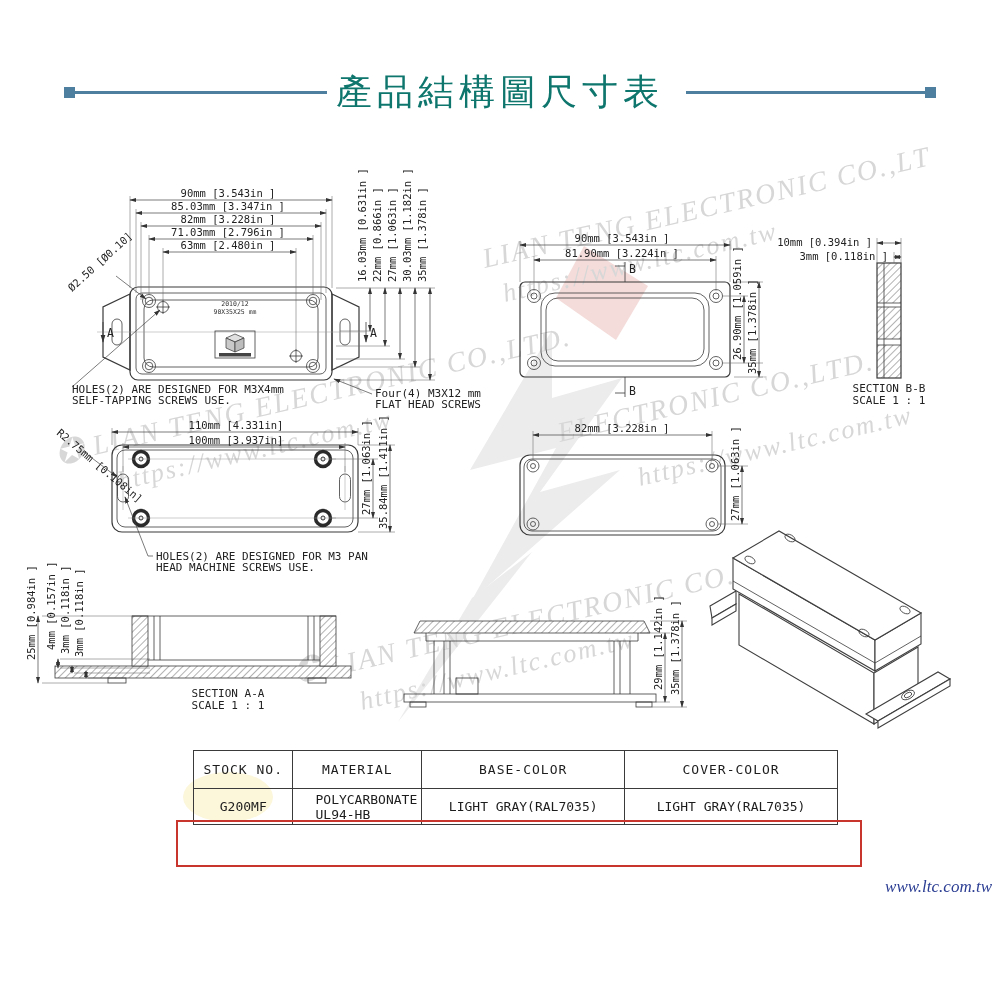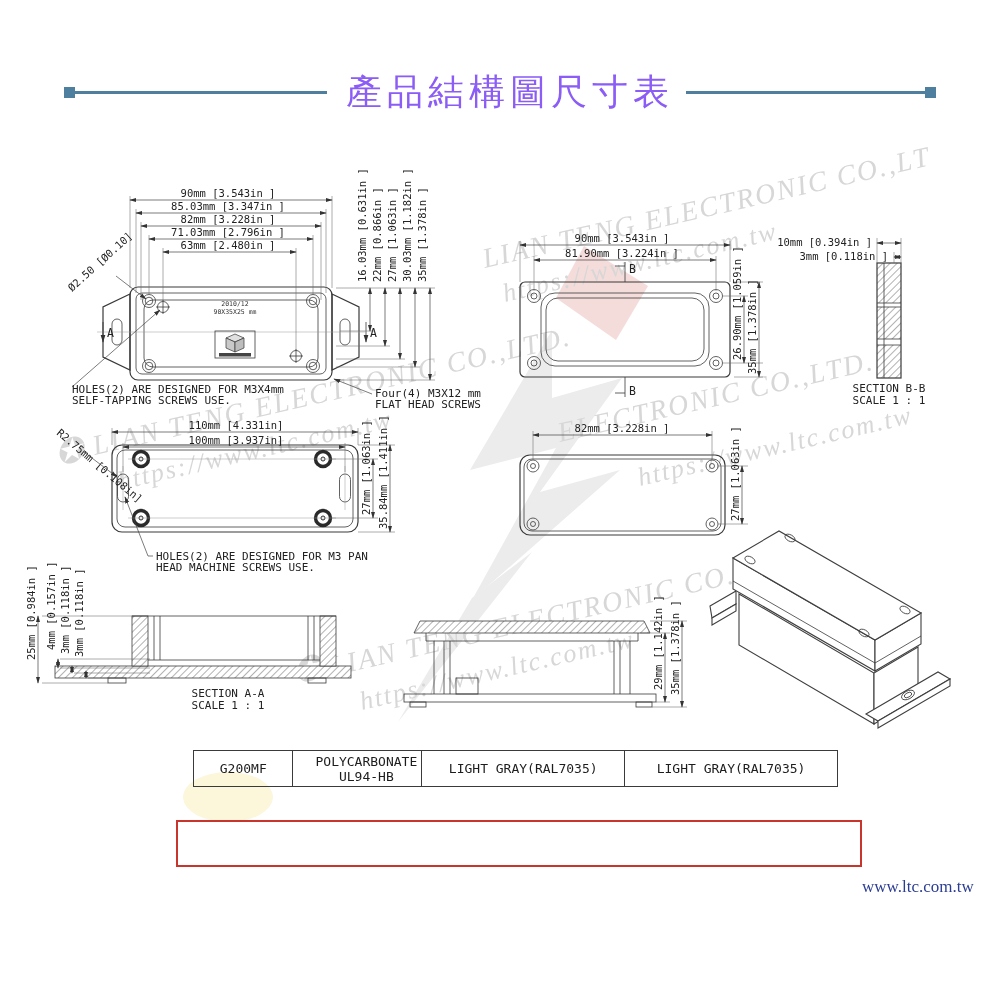--- a/index.html
+++ b/index.html
@@ -5,49 +5,49 @@
   html,body{margin:0;padding:0;background:#fff;}
   #page{position:relative;width:1000px;height:1000px;background:#ffffff;overflow:hidden;
         font-family:"DejaVu Sans Mono",monospace;}
   
   #wm-layer{position:absolute;inset:0;z-index:0;}
   #draw-layer{position:absolute;inset:0;z-index:1;}
   #ui-layer{position:absolute;inset:0;z-index:2;pointer-events:none;}
   
   .t-sq{position:absolute;width:11px;height:11px;background:#4e7f9e;}
   .t-ln{position:absolute;height:3px;background:#4e7f9e;}
-  #title{position:absolute;left:340px;top:68px;width:340px;text-align:center;
+  #title{position:absolute;left:330px;top:68px;width:340px;text-align:center;
          font-family:"DejaVu Sans",sans-serif;font-size:36px;letter-spacing:5px;
-         color:#8b5cf6;font-weight:500;}
+         color:#0f766e;font-weight:500;}
   
   .dt{font-family:"DejaVu Sans Mono",monospace;font-size:10.5px;fill:#222;}
   .nt{font-family:"DejaVu Sans Mono",monospace;font-size:11px;fill:#222;}
   .tiny{font-family:"DejaVu Sans Mono",monospace;font-size:6.5px;fill:#333;}
   .mk{font-family:"DejaVu Sans Mono",monospace;font-size:11.5px;fill:#222;}
   .wm{font-family:"Liberation Serif",serif;font-style:italic;fill:#d7d7d7;letter-spacing:2px;}
   .ln{stroke:#3a3a3a;stroke-width:1.2;fill:none;}
   .ln2{stroke:#3a3a3a;stroke-width:0.8;fill:none;}
   .ext{stroke:#666;stroke-width:0.55;fill:none;}
   .dml{stroke:#444;stroke-width:0.7;fill:none;}
   .cl{stroke:#999;stroke-width:0.5;fill:none;}
   .face{fill:#ffffff;stroke:#3f3f3f;stroke-width:1.1;}
   
   #spec-table{position:absolute;left:193px;top:750px;width:645px;border-collapse:collapse;
               font-family:"DejaVu Sans Mono",monospace;font-size:13px;color:#1d1d1d;}
   #spec-table td,#spec-table th{border:1.5px solid #3a3a3a;text-align:center;
               font-weight:normal;padding:2px 4px;background:transparent;}
   #spec-table th{height:33px;letter-spacing:1px;}
   #spec-table td{height:31px;}
-  #spec-table td.mat{text-align:center;padding-left:22px;line-height:15px;}
+  #spec-table td.mat{text-align:left;padding-left:22px;line-height:15px;}
   #hl-box{position:absolute;left:176px;top:820px;width:682px;height:43px;
           border:2.2px solid #c8352c;}
   
-  #site-link{position:absolute;left:862px;top:877px;width:130px;
+  #site-link{position:absolute;left:862px;top:877px;width:130px;text-align:right;
              font-family:"Liberation Serif",serif;font-size:17px;color:#2c3e93;
-             pointer-events:auto;text-decoration:none;}
+             pointer-events:auto;text-decoration:none;font-style:italic;}
 </style>
 </head>
 <body>
 
 <div id="page">
 
   <svg id="wm-layer" width="1000" height="1000">
     <polygon points="552,330 470,470 556,448 472,600 620,470 540,492 622,378 552,398" fill="#ececec"></polygon>
     <polygon points="472,598 532,552 398,722" fill="#ececec"></polygon>
     <polygon points="584,246 648,286 616,340 556,298" fill="#f4dcda"></polygon>
@@ -389,20 +389,26 @@
     <div class="t-sq" style="left:925px;top:87px;"></div>
 
     <table id="spec-table">
       <colgroup>
           <col style="width:100px">
           <col style="width:127px">
           <col style="width:204px">
           <col style="width:214px">
         </colgroup>
       <tbody>
+          <tr>
+        <th>STOCK NO.</th>
+        <th>MATERIAL</th>
+        <th>BASE-COLOR</th>
+        <th>COVER-COLOR</th>
+      </tr>
       <tr>
         <td>G200MF</td>
         <td class="mat">
           <div>POLYCARBONATE</div>
           <div>UL94-HB</div>
         </td>
         <td>LIGHT GRAY(RAL7035)</td>
         <td>LIGHT GRAY(RAL7035)</td>
       </tr>
     </tbody>

